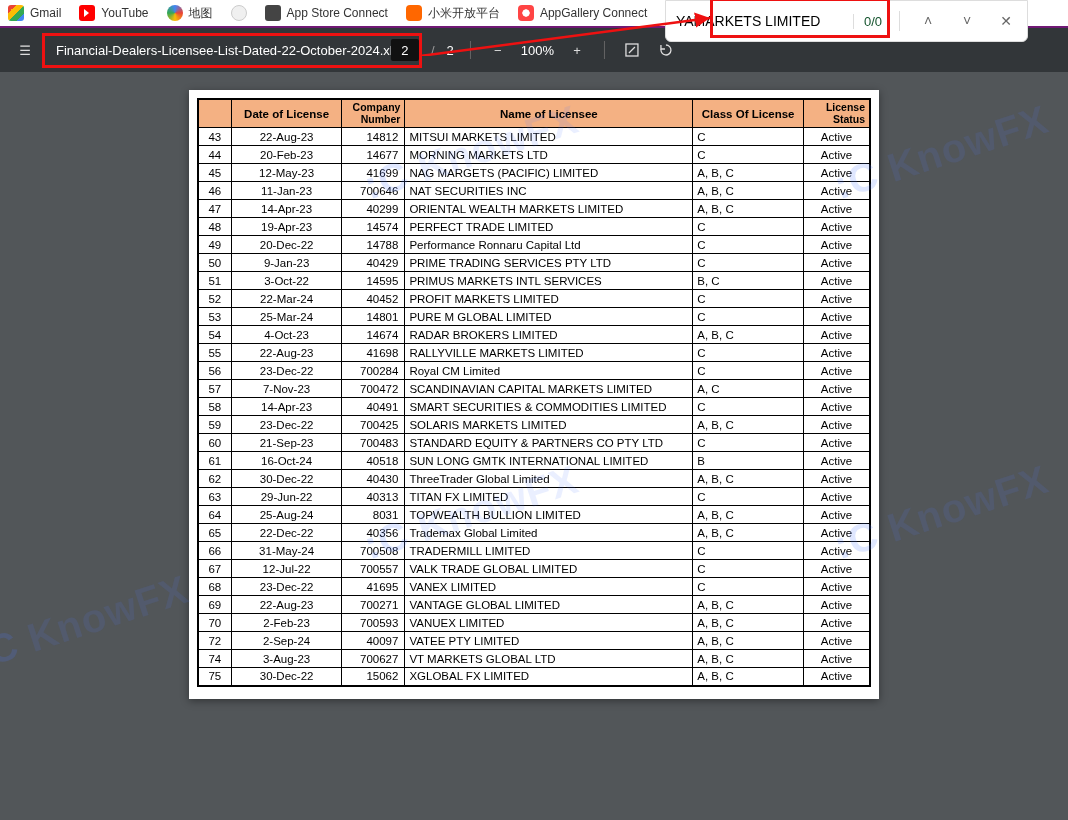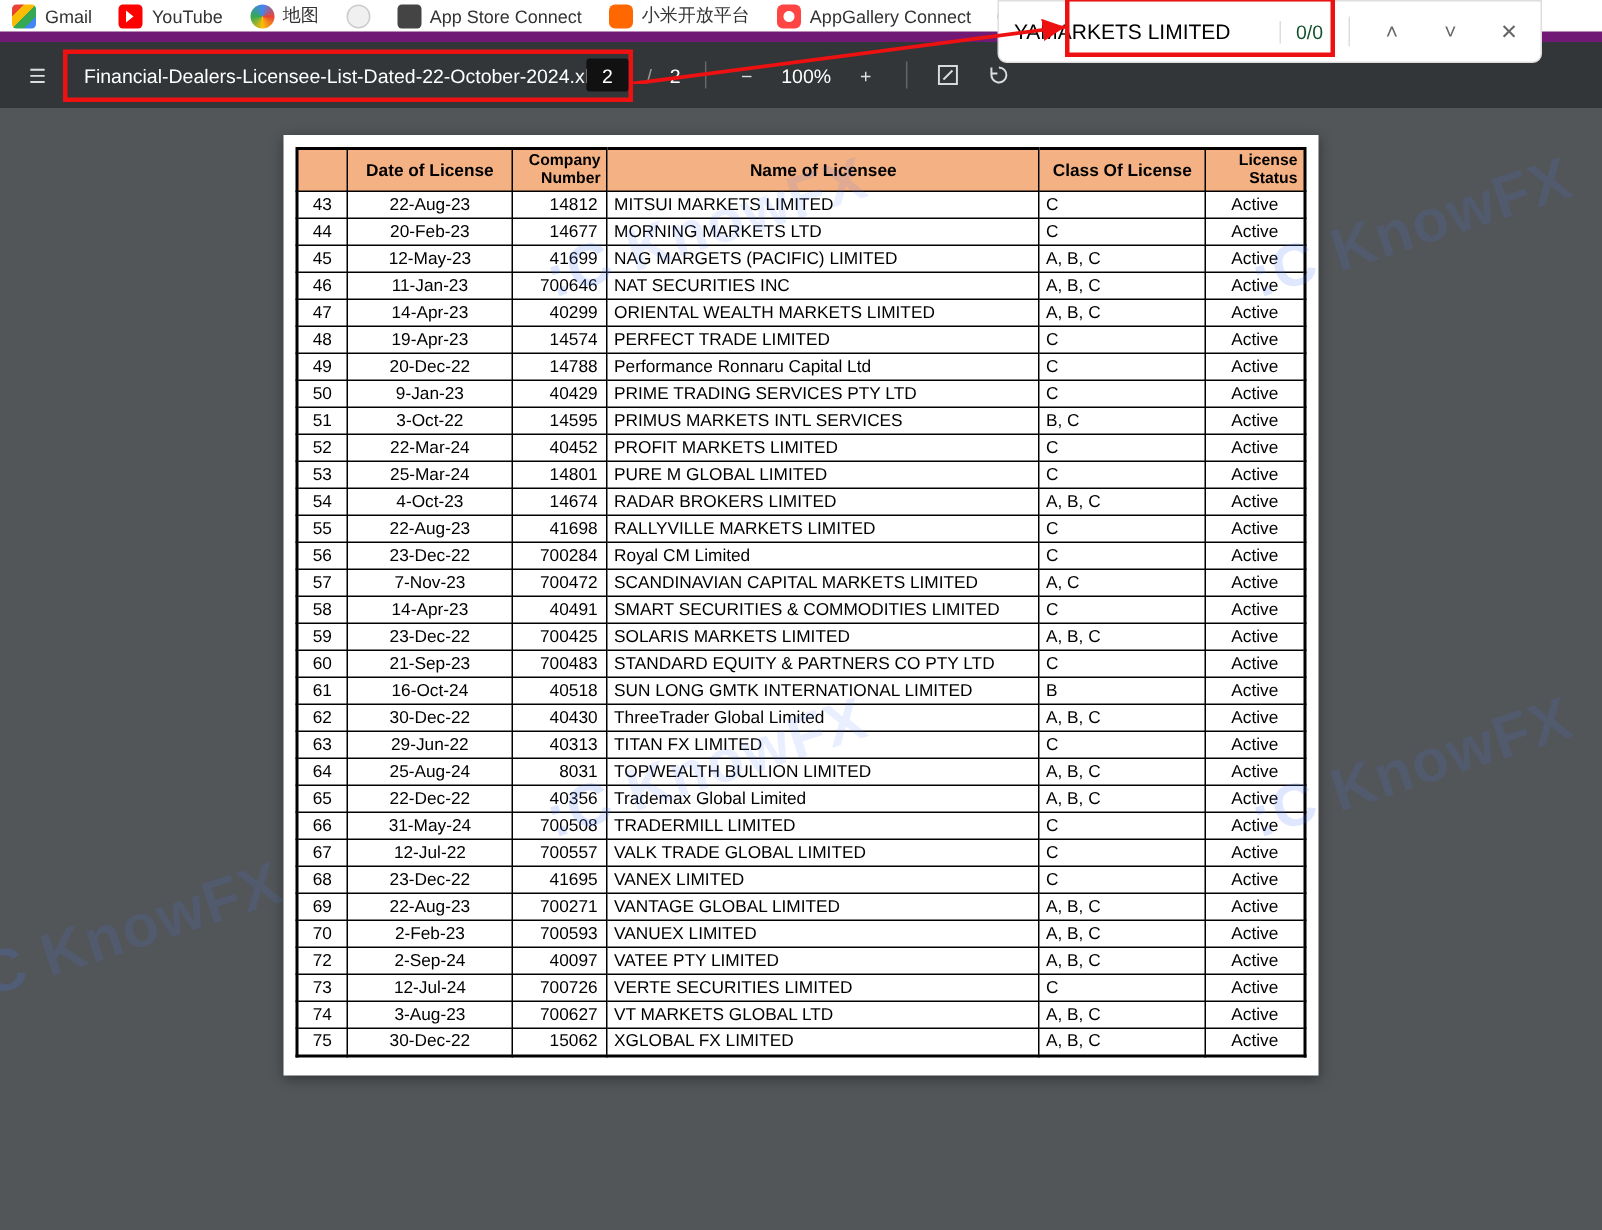--- a/index.html
+++ b/index.html
@@ -1,18 +1,18 @@
 <!DOCTYPE html>
 <html><head>
 <meta charset="utf-8">
 <style>
   * { box-sizing: border-box; margin: 0; padding: 0; }
   body { font-family: Arial, sans-serif; background: #fff; width: 1068px; height: 820px; overflow: hidden; position: relative; }
   
-  .bookmarks-bar { height: 28px; background: #fff; border-bottom: 7px solid #701a75; display: flex; align-items: center; padding: 0 8px; gap: 18px; font-size: 12px; color: #333; }
+  .bookmarks-bar { height: 28px; background: #fff; border-bottom: 2px solid #701a75; display: flex; align-items: center; padding: 0 8px; gap: 18px; font-size: 12px; color: #333; }
   .bookmark { display: flex; align-items: center; gap: 6px; white-space: nowrap; }
   .bookmark-icon { width: 16px; height: 16px; display: inline-block; border-radius: 3px; }
   .gmail-icon { background: linear-gradient(135deg,#ea4335 25%,#fbbc05 25%,#fbbc05 50%,#34a853 50%,#34a853 75%,#4285f4 75%); }
   .youtube-icon { background: #ff0000; position: relative; }
   .youtube-icon::after { content:''; position:absolute; left:5px; top:4px; border-left:5px solid #fff; border-top:4px solid transparent; border-bottom:4px solid transparent; }
   .maps-icon { background: conic-gradient(#4285f4,#ea4335,#fbbc05,#34a853,#4285f4); border-radius:50%; }
   .plain-icon { background: #f0f0f0; border-radius:50%; border:1px solid #ccc; }
   .apple-icon { background:#444; border-radius:3px; }
   .mi-icon { background:#ff6700; border-radius:4px; }
   .huawei-icon { background: radial-gradient(#fff 30%,#ff4444 35%); border-radius:4px; }
@@ -388,28 +388,20 @@
           </tr>
           <tr>
             <td class="c">72</td>
             <td class="c">2-Sep-24</td>
             <td class="r">40097</td>
             <td>VATEE PTY LIMITED</td>
             <td>A, B, C</td>
             <td class="c">Active</td>
           </tr>
           <tr>
-            <td class="c">73</td>
-            <td class="c">12-Jul-24</td>
-            <td class="r">700726</td>
-            <td>VERTE SECURITIES LIMITED</td>
-            <td>C</td>
-            <td class="c">Active</td>
-          </tr>
-          <tr>
             <td class="c">74</td>
             <td class="c">3-Aug-23</td>
             <td class="r">700627</td>
             <td>VT MARKETS GLOBAL LTD</td>
             <td>A, B, C</td>
             <td class="c">Active</td>
           </tr>
           <tr>
             <td class="c">75</td>
             <td class="c">30-Dec-22</td>

